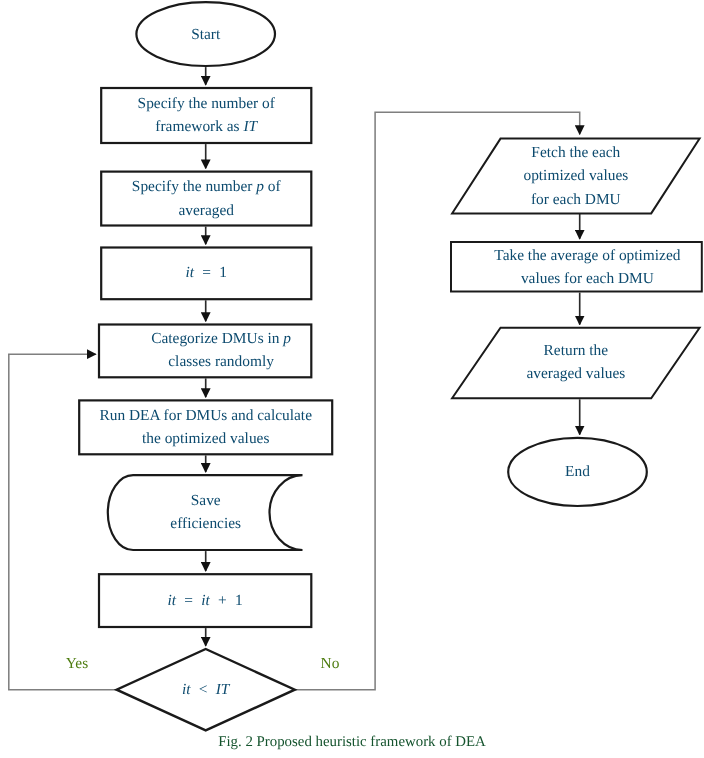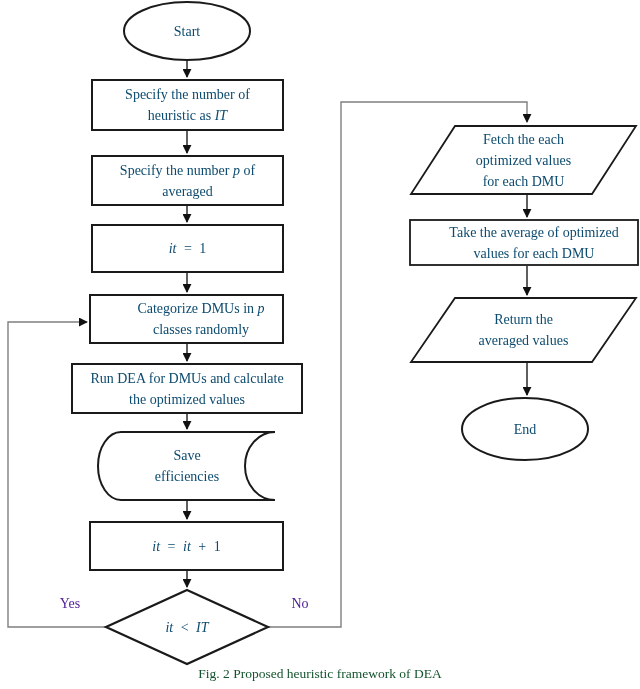--- a/index.html
+++ b/index.html
@@ -19,21 +19,21 @@
     text-align:left;
     font-size:14px;line-height:21px;
     color:#0c4a6e;
     pointer-events:none;
   }
   .node-text i{font-style:italic;}
   .math{word-spacing:4px;}
   .edge-label{
     position:absolute;
     display:flex;align-items:center;justify-content:center;
-    font-size:14px;color:#4c1d95;
+    font-size:14px;color:#4d7c0f;
   }
   .caption{
     position:absolute;left:0;top:662px;width:640px;height:24px;
     display:flex;align-items:center;justify-content:center;
     font-size:13.5px;color:#14532d;
   }
 </style>
 </head>
 <body>
 
@@ -77,21 +77,21 @@
     <polygon points="455,298 636,298 592,362 411,362" fill="#fff" stroke="#1a1a1a" stroke-width="1.8"></polygon>
     <ellipse cx="525" cy="429" rx="63" ry="31" fill="#fff" stroke="#1a1a1a" stroke-width="2"></ellipse>
   </svg>
 
   <div class="node-text" style="left:124px;top:4px;width:126px;height:55px">
     <span>Start</span>
   </div>
 
   <div class="node-text" style="left:92px;top:80px;width:191px;height:50px">
     <span><span>Specify the number of</span></span>
-    <span><span>heuristic as </span><i>IT</i></span>
+    <span><span>framework as </span><i>IT</i></span>
   </div>
 
   <div class="node-text" style="left:92px;top:156px;width:191px;height:49px">
     <span><span>Specify the number </span><i>p</i><span> of</span></span>
     <span><span>averaged</span></span>
   </div>
 
   <div class="node-text math" style="left:92px;top:225px;width:191px;height:47px">
     <span><i>it</i><span> = 1</span></span>
   </div>

